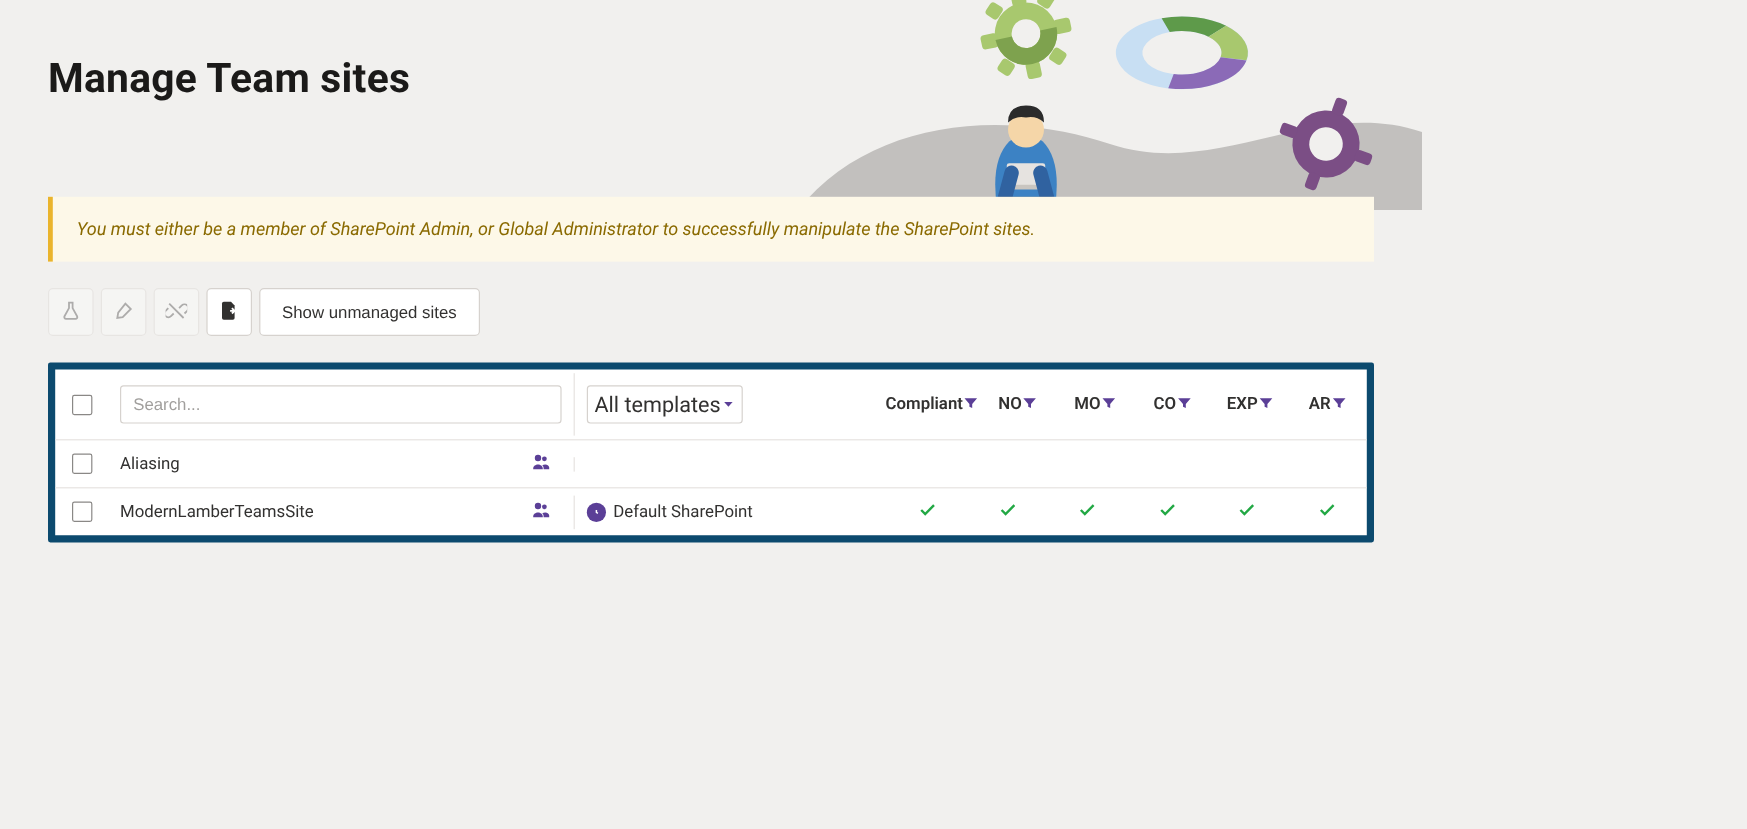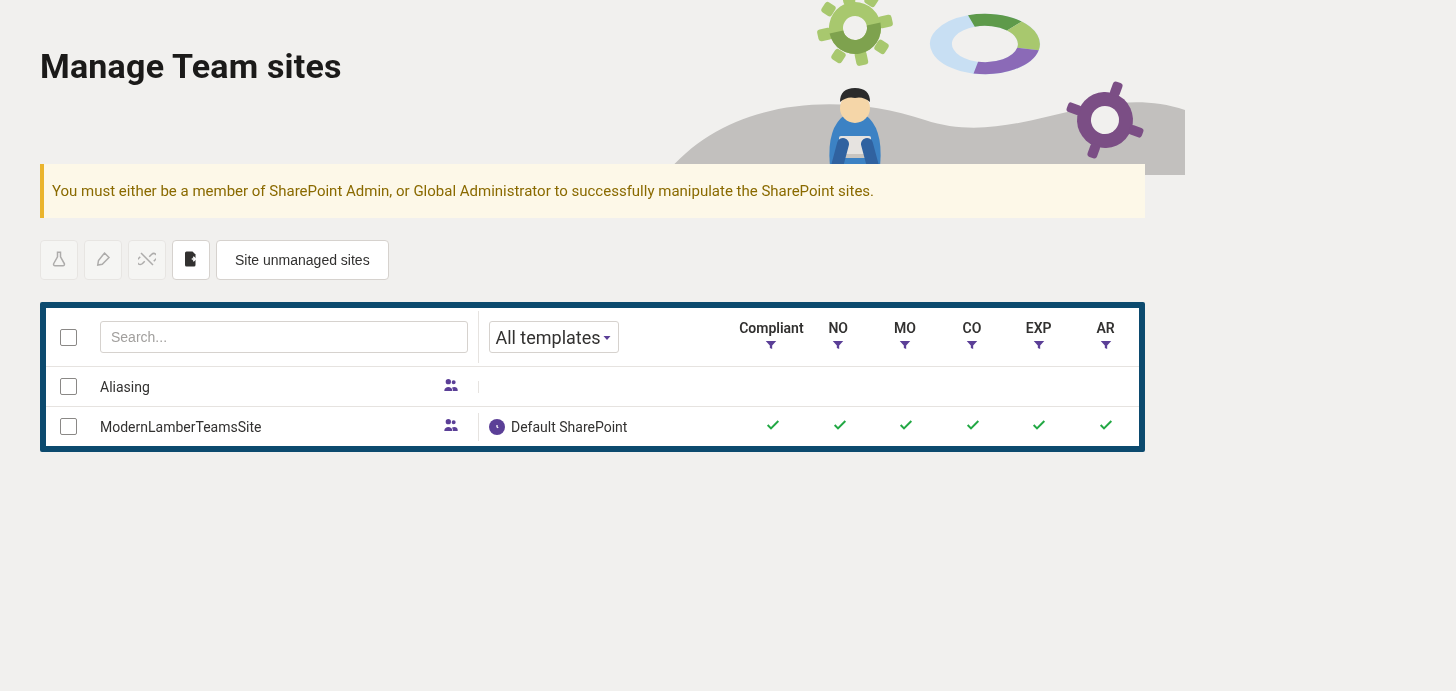--- a/index.html
+++ b/index.html
@@ -29,24 +29,25 @@
     font-size: 34px;
     font-weight: 700;
     color: #1b1a19;
     margin-bottom: 78px;
     letter-spacing: .2px;
   }
 
   .alert {
     background: #fdf8e8;
     border-left: 4px solid #eab42c;
-    padding: 18px 8px;
+    padding: 18px 20px;
     color: #8a6a00;
     font-size: 15px;
     margin-bottom: 22px;
+    font-style: italic;
   }
 
   .toolbar { display:flex; gap:6px; align-items:center; margin-bottom:22px; }
   .tbtn {
     border: 1px solid #d6d2ce;
     background: #fff;
     height: 40px;
     border-radius: 4px;
     display:inline-flex;
     align-items:center;
@@ -74,21 +75,21 @@
   }
   .row:first-child { border-top:none; }
   .row.head { min-height:58px; font-weight:400; }
   .cell { padding: 6px 10px; overflow:hidden; text-overflow:ellipsis; white-space:nowrap; }
   .cell.chk { width:44px; display:flex; align-items:center; justify-content:center; }
   .cell.name { width:388px; display:flex; align-items:center; }
   .cell.tmpl { width:260px; border-left:1px solid #e6e3e0; }
   .cell.pol  { width:262px; border-left:1px solid #e6e3e0; display:flex; align-items:center; gap:6px; }
   .row.head .cell.tmpl, .row.head .cell.pol { padding:10px 10px; }
   .statcols { flex:1; display:flex; }
-  .scell { flex:1; display:flex; flex-direction:column; align-items:center; justify-content:center; font-weight:600; }
+  .scell { flex:1; display:flex; flex-direction:row; align-items:center; justify-content:center; font-weight:600; }
   .row:not(.head) .scell { flex-direction:row; }
   .filter-ico { margin-top:2px; color:#5b3f97; }
   .filter-ico svg { width:14px; height:14px; }
 
   input[type=checkbox] {
     appearance:none;
     width:17px; height:17px;
     border:1.5px solid #8a8886;
     border-radius:2px;
     cursor:pointer;
@@ -212,21 +213,21 @@
       </button>
       <button class="tbtn icon">
         <span>
           <svg viewBox="0 0 24 24" fill="currentColor">
               <path d="M6 2h8l4 4v14a2 2 0 0 1-2 2H6a2 2 0 0 1-2-2V4a2 2 0 0 1 2-2z"></path>
               <path d="M13 12h5l-3-3m3 3-3 3" stroke="#fff" stroke-width="2" fill="none"></path>
             </svg>
         </span>
       </button>
       <button class="tbtn text">
-        <span>Site unmanaged sites</span>
+        <span>Show unmanaged sites</span>
       </button>
     </div>
 
     <div class="grid">
 
       <div class="row head">
         <div class="cell chk">
           <input type="checkbox" style="">
         </div>
         <div class="cell name">

